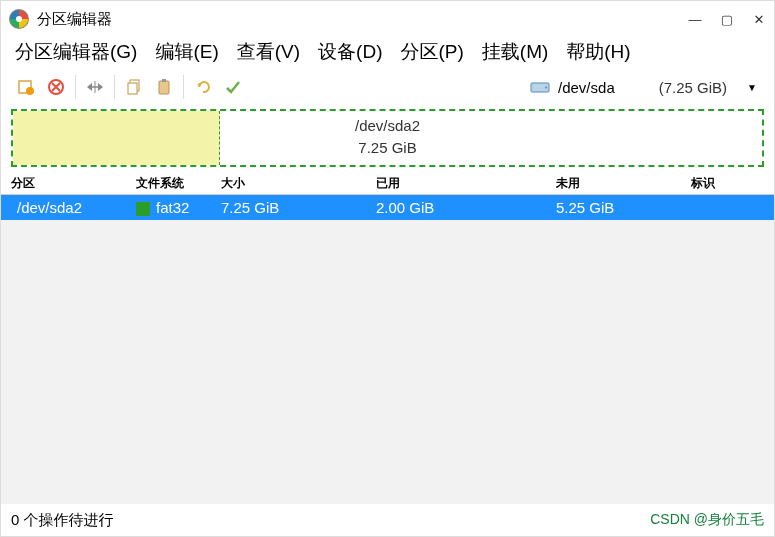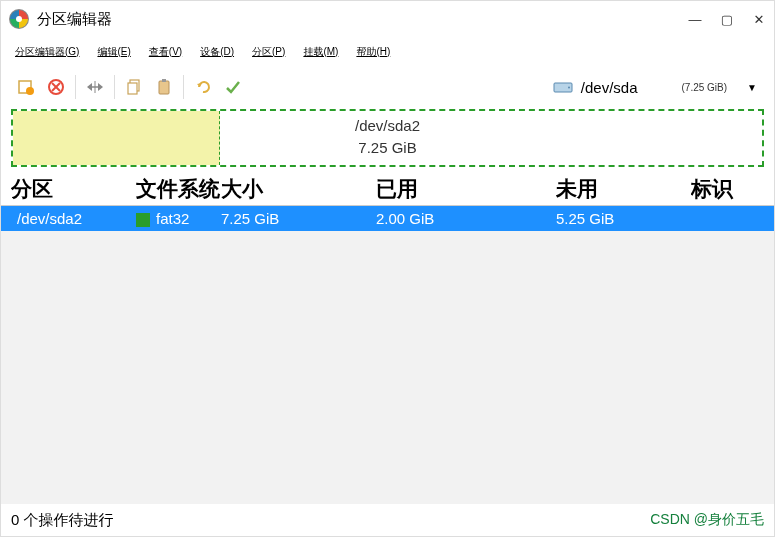--- a/index.html
+++ b/index.html
@@ -5,38 +5,38 @@
 * { box-sizing: border-box; margin: 0; padding: 0; font-family: "Segoe UI", "Microsoft YaHei", sans-serif; }
 body { width: 775px; height: 537px; background: #fff; overflow: hidden; display: flex; flex-direction: column; border: 1px solid #ddd; }
 
 .titlebar { height: 36px; display: flex; align-items: center; padding: 12px 8px; }
 .titlebar .logo { width: 20px; height: 20px; margin-right: 8px; }
 .titlebar .title { font-size: 15px; flex: 1; }
 .titlebar .wbtns { display: flex; gap: 18px; font-size: 13px; color: #333; }
 .titlebar .wbtn { cursor: pointer; width: 14px; text-align: center; }
 
 .menubar { height: 30px; display: flex; align-items: center; padding: 0 6px; gap: 2px; border-bottom: 1px solid transparent; }
-.menubar .menu { padding: 4px 8px; font-size: 10px; cursor: pointer; text-decoration: underline; }
+.menubar .menu { padding: 4px 8px; font-size: 19px; cursor: pointer; }
 
 .toolbar { height: 40px; display: flex; align-items: center; padding: 0 10px; gap: 0; justify-content: flex-end; }
 .toolbar .tbtn { width: 30px; height: 30px; display: flex; align-items: center; justify-content: center; cursor: pointer; }
 .toolbar .sep { width: 1px; height: 24px; background: #ddd; margin: 0 4px; }
 .toolbar .spacer { flex: 1; }
 .toolbar .devsel { display: flex; align-items: center; gap: 8px; border: 1px solid transparent; padding: 2px 6px; cursor: pointer; }
 .toolbar .devsel .devicon { width: 20px; height: 14px; }
 .toolbar .devsel .dname { font-size: 15px; }
-.toolbar .devsel .dsize { color: #333; margin-left: 36px; font-size: 10px; }
+.toolbar .devsel .dsize { color: #333; margin-left: 36px; font-size: 15px; }
 .toolbar .devsel .arrow { margin-left: 12px; font-size: 10px; }
 
 .partvis { margin: 2px 10px 6px 10px; height: 58px; border: 2px dashed #2a9d2a; background: #fff; display: flex; position: relative; }
 .partvis .used { background: #f3f3aa; border-right: 1px dashed #2a9d2a; }
 .partvis .label { position: absolute; left: 0; right: 0; top: 6px; text-align: center; font-size: 15px; color: #333; }
 .partvis .label2 { position: absolute; left: 0; right: 0; top: 28px; text-align: center; font-size: 15px; color: #333; }
 
-.tablehead { display: flex; padding: 2px 10px; font-size: 21px; font-weight: 600; border-bottom: 1px solid #ccc; }
+.tablehead { display: flex; padding: 2px 10px; font-size: 12px; font-weight: 600; border-bottom: 1px solid #ccc; }
 .tablehead .col, .tablerow .col { overflow: hidden; white-space: nowrap; }
 .c-part { width: 110px; }
 .c-fs { width: 85px; margin-left: 15px; }
 .c-size { width: 155px; }
 .c-used { width: 180px; }
 .c-free { width: 135px; }
 .c-flag { flex: 1; }
 
 .tablerow { display: flex; padding: 4px 10px; font-size: 15px; align-items: center; }
 .tablerow.selected { background: #1e90ff; color: #fff; }

